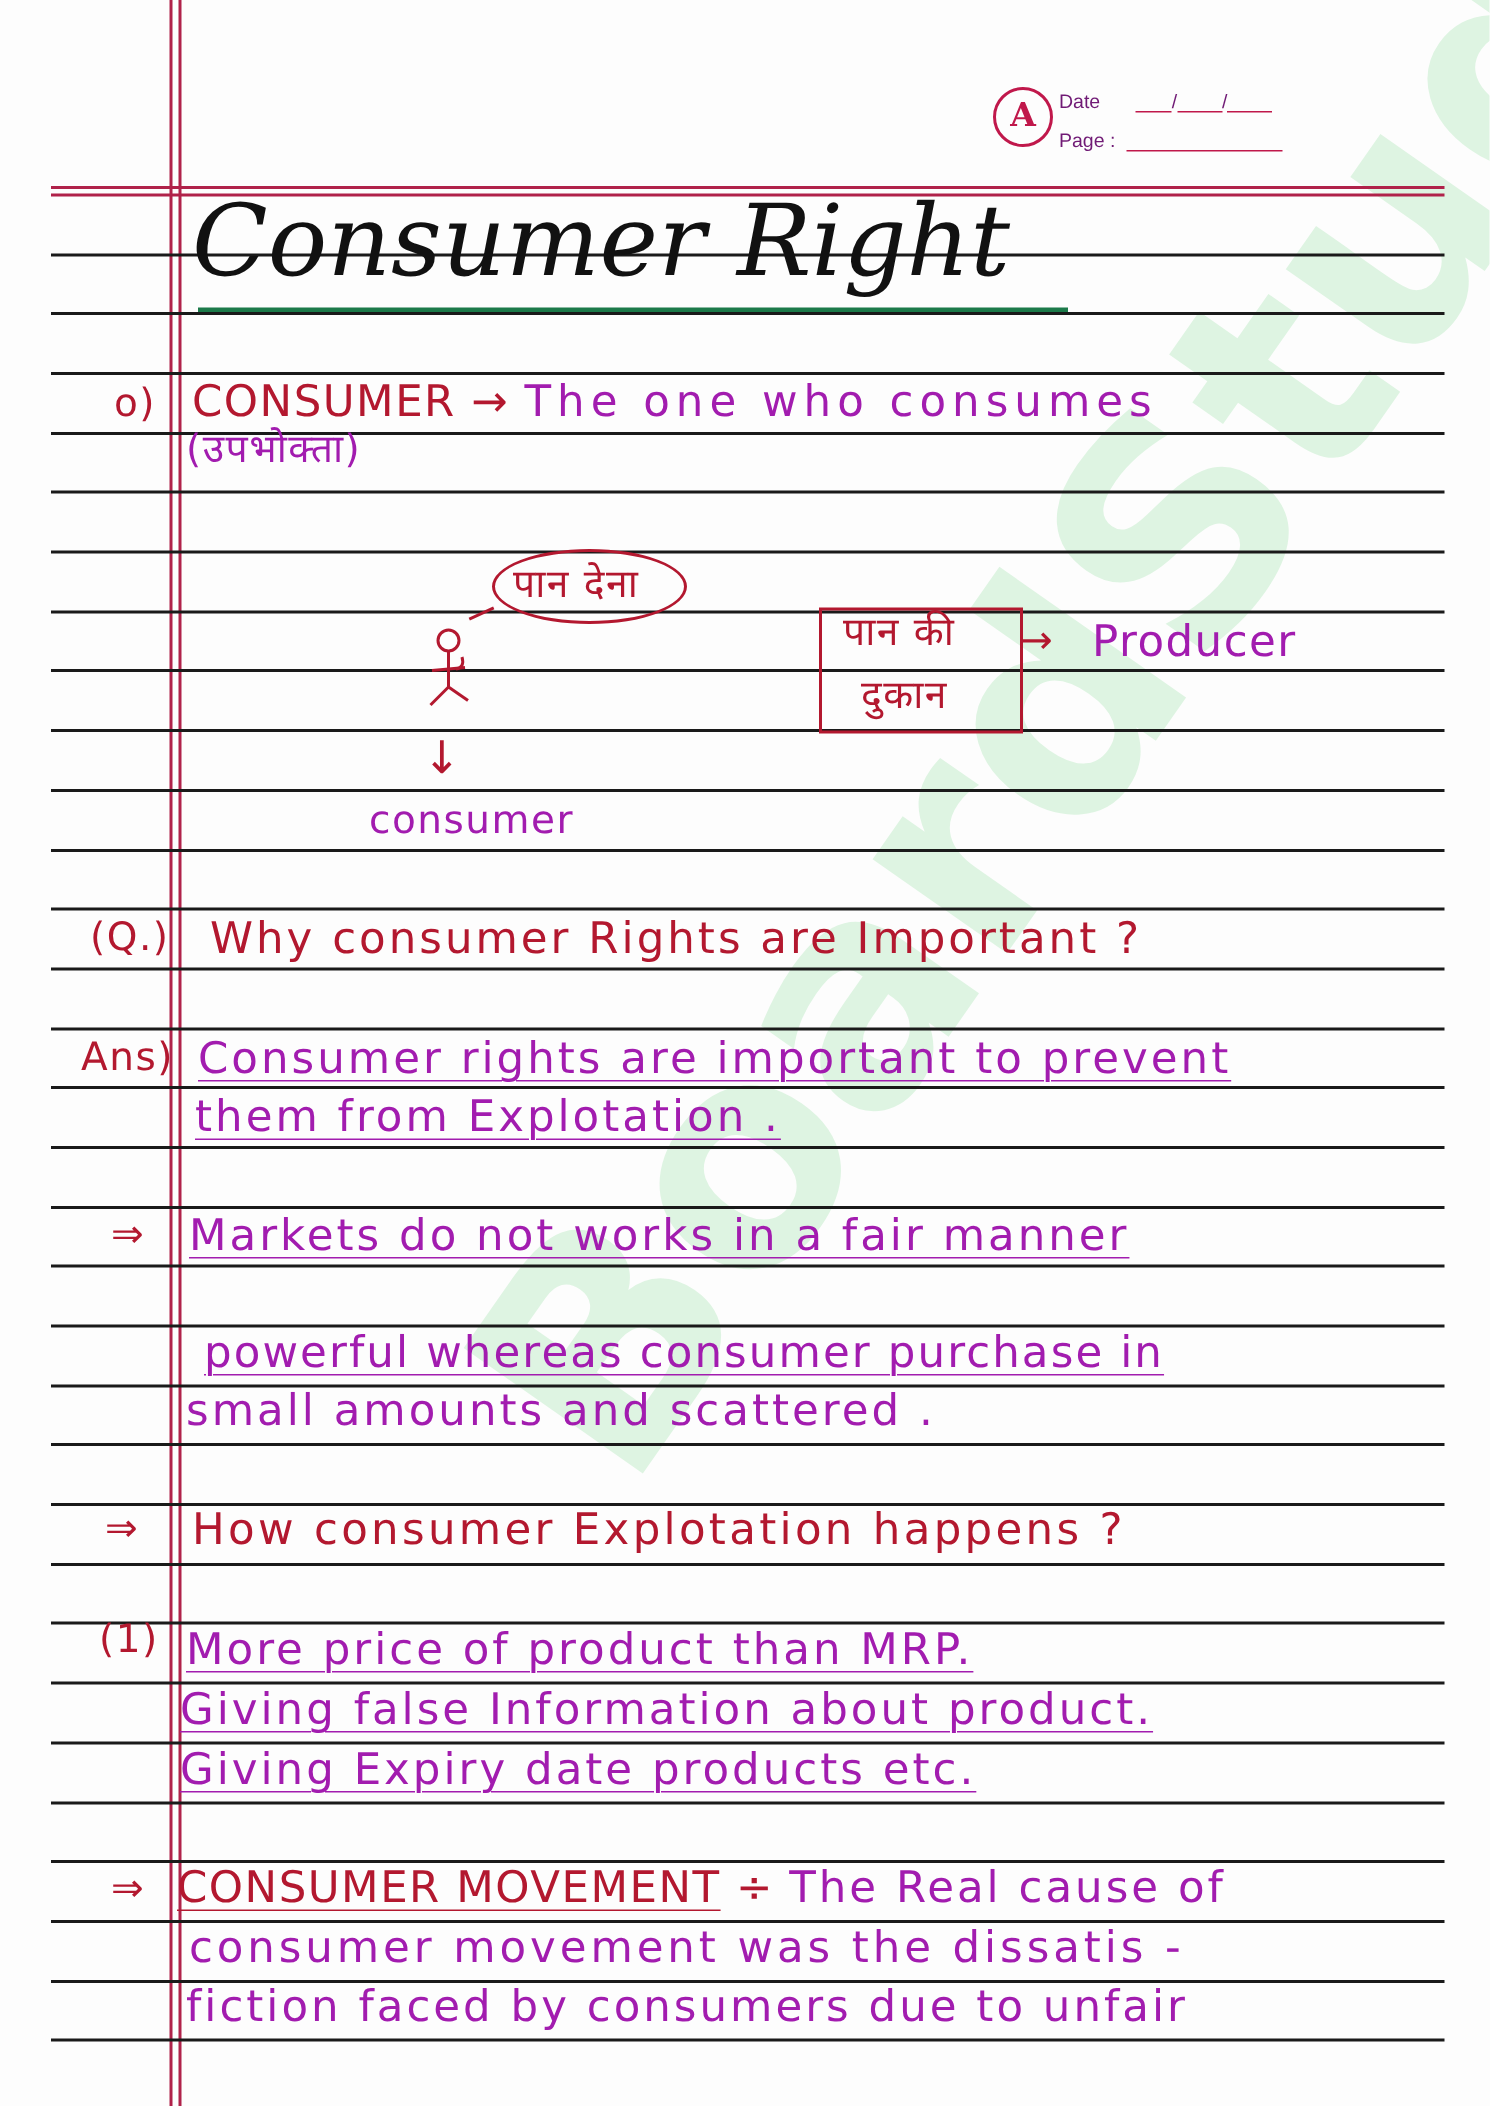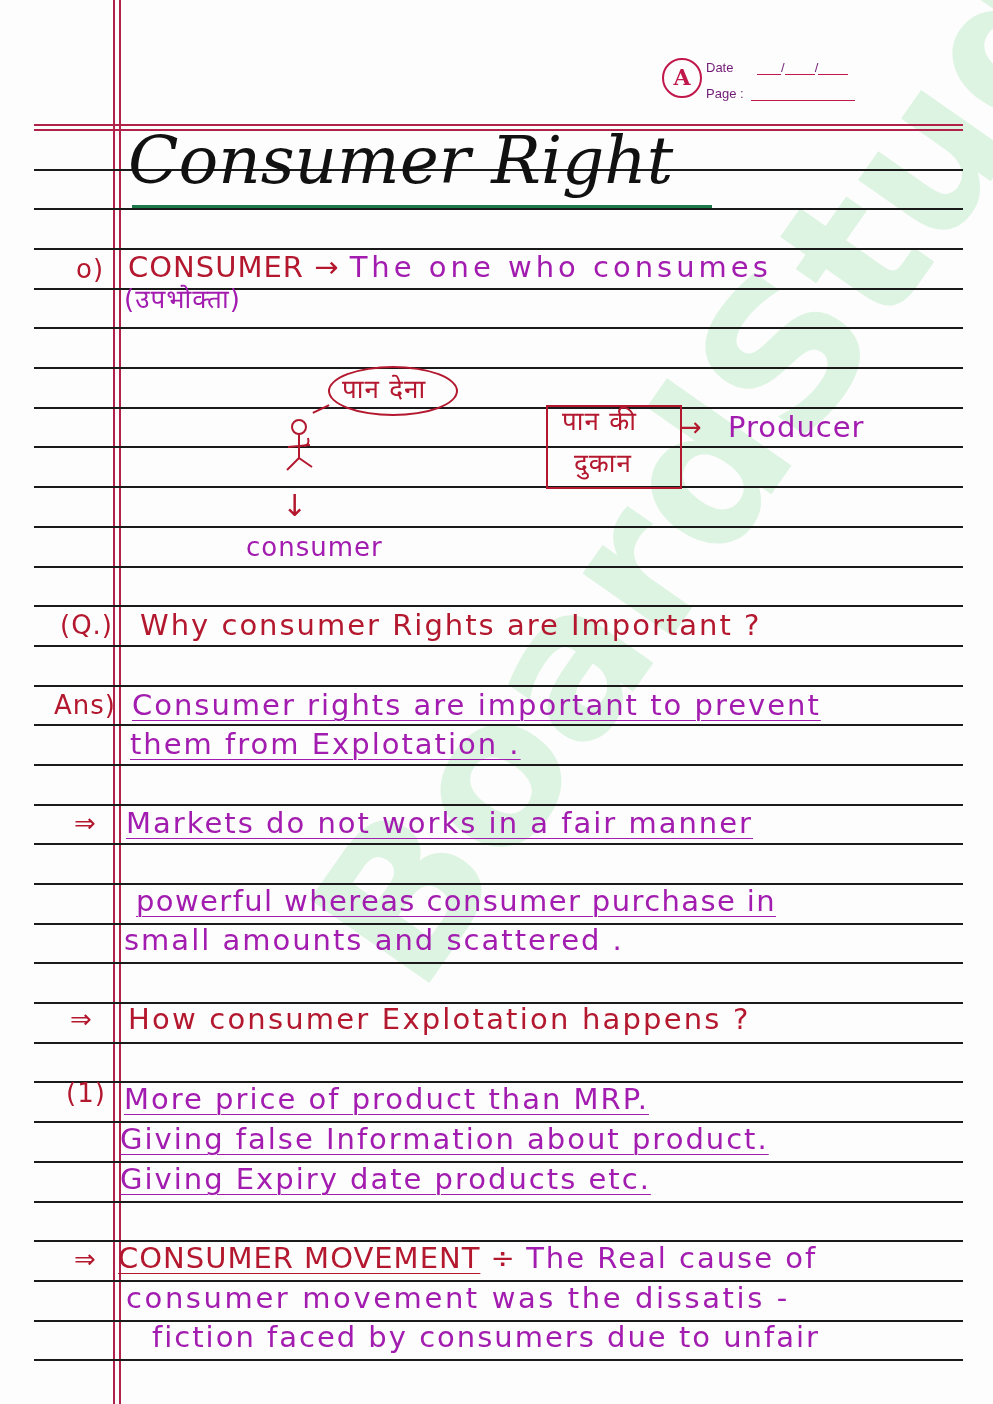--- a/index.html
+++ b/index.html
@@ -144,15 +144,15 @@
   <div class="txt blk body ul" style="left:124px; top:1082px; letter-spacing:2px;">More price of product than MRP.</div>
   <div class="txt blk body ul" style="left:120px; top:1162px; letter-spacing:2px;">Giving Expiry date products etc.</div>
 
   <div class="txt red small" style="left:74px; top:1244px;">⇒</div>
   <div class="txt body" style="left:118px; top:1241px;">
     <span class="red ul">CONSUMER MOVEMENT</span>
     <span class="red">÷</span>
     <span class="blk" style="letter-spacing:2px;">The Real cause of</span>
   </div>
   <div class="txt blk body" style="left:126px; top:1281px; letter-spacing:2.6px;">consumer movement was the dissatis -</div>
-  <div class="txt blk body" style="left:124px; top:1320px; letter-spacing:2px;margin-left:28px;">fiction faced by consumers due to unfair</div>
+  <div class="txt blk body" style="left:124px; top:1320px; letter-spacing:2px;">fiction faced by consumers due to unfair</div>
 
 </div>
 
 </body></html>

